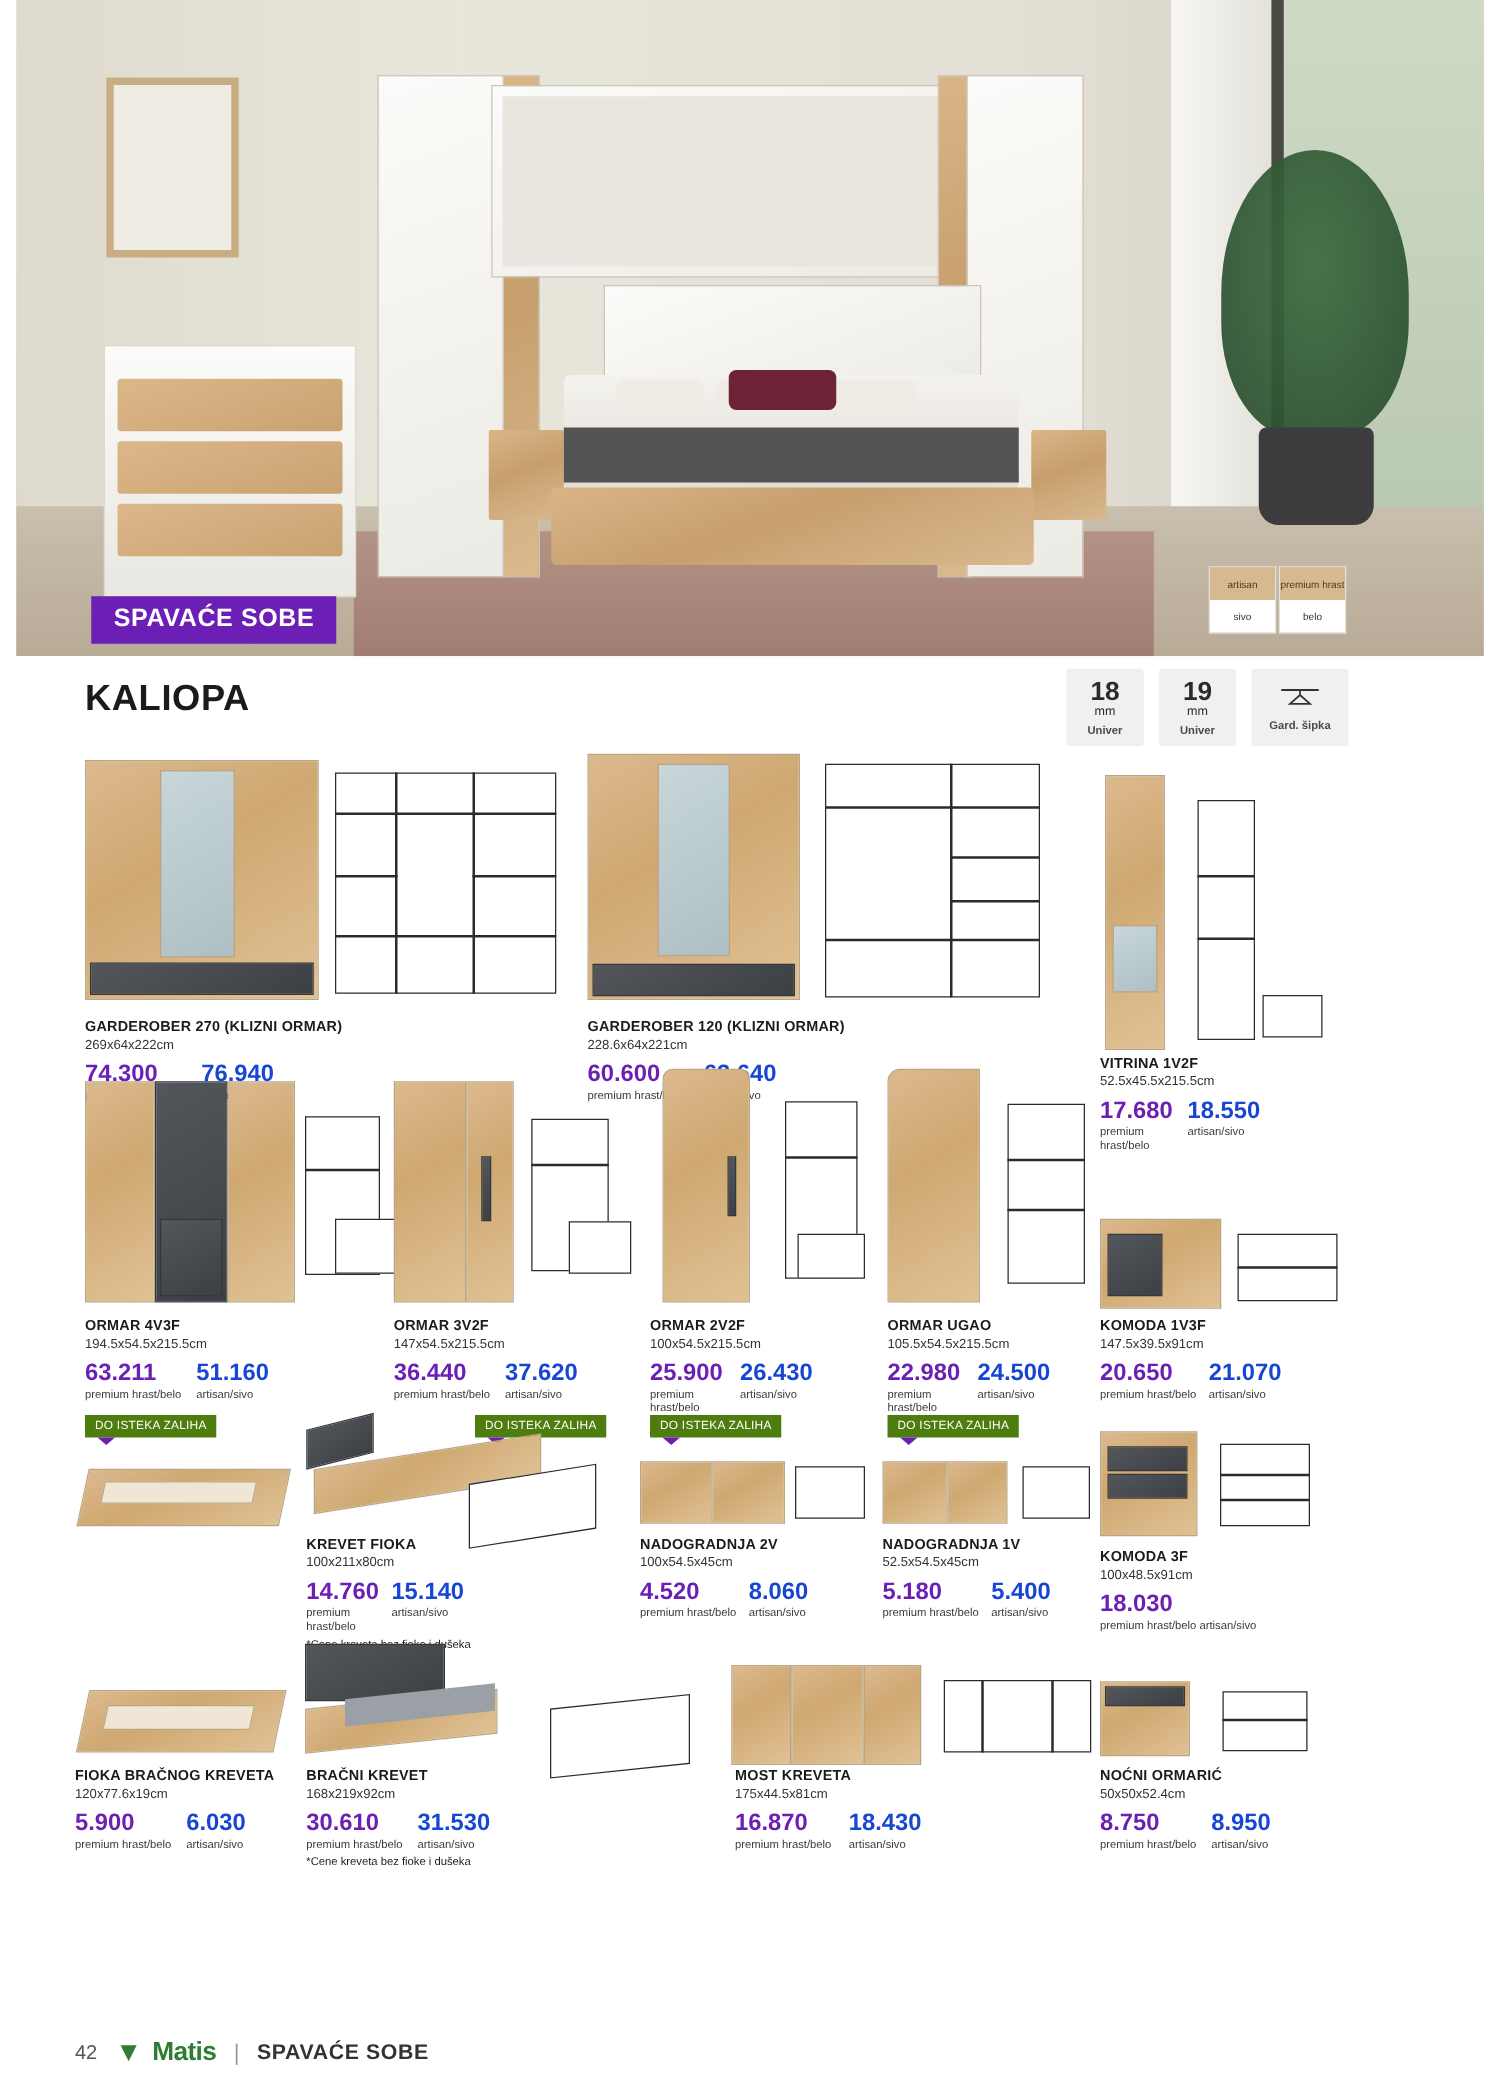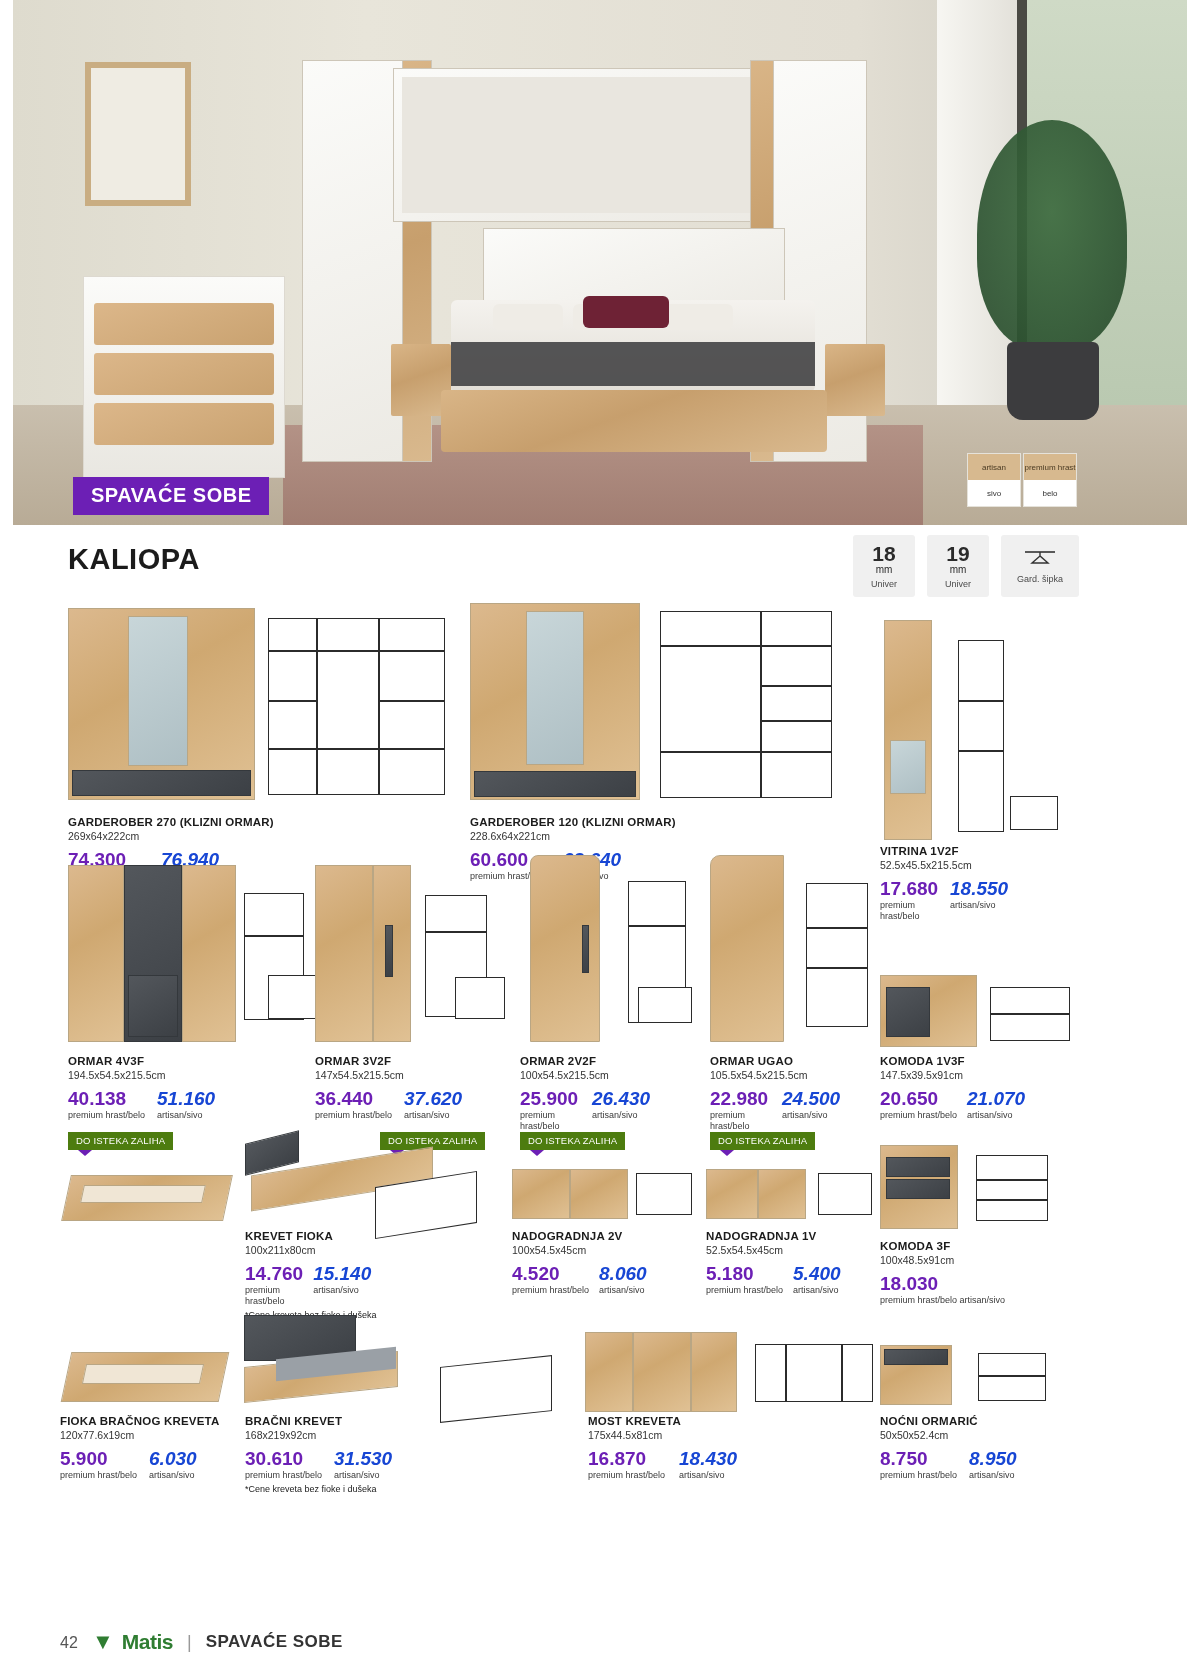--- a/index.html
+++ b/index.html
@@ -78,33 +78,33 @@
   .title{
     position:absolute;left:68px;top:18px;font-size:29px;font-weight:bold;color:#1b1b1b;letter-spacing:.5px;
   }
   .spec-badges{position:absolute;right:120px;top:10px;display:flex;gap:12px;align-items:flex-start;}
   .sbadge{
     width:62px;height:62px;background:#f0f0f0;border-radius:3px;
     display:flex;flex-direction:column;align-items:center;justify-content:center;
   }
   .sbadge .num{font-size:21px;font-weight:bold;color:#2b2b2b;line-height:1;}
   .sbadge .mm{font-size:10px;color:#2b2b2b;line-height:1.2;}
-  .sbadge .sub{font-size:9px;color:#4a4a4a;margin-top:3px;}
+  .sbadge .sub{font-size:9px;color:#4a4a4a;margin-top:3px;font-weight:bold;}
   .sbadge.wide{width:78px;}
   .sbadge .ico{font-size:16px;color:#333;line-height:1;}
 
   
   .prod{position:absolute;}
   .pname{font-size:11.5px;font-weight:bold;color:#1b1b1b;letter-spacing:.2px;}
   .pdim{font-size:10.5px;color:#333;margin-top:2px;}
   .prices{display:flex;align-items:flex-start;margin-top:8px;}
   .pcol{margin-right:16px;}
   .price{font-size:19px;font-weight:bold;line-height:1.05;}
   .p-purple{color:#6c1fb5;}
-  .p-blue{color:#1746d4;font-style:italic;}
+  .p-blue{color:#1746d4;}
   .pnote{font-size:9px;color:#3a3a3a;margin-top:1px;line-height:1.2;}
   .footnote{font-size:9px;color:#222;margin-top:3px;}
 
   .flag{
     display:inline-block;background:#4d7c0f;color:#fff;font-size:9.5px;font-weight:normal;
     padding:3px 8px 4px 8px;position:relative;letter-spacing:.2px;
   }
   .flag:after{
     content:"";position:absolute;left:10px;bottom:-6px;border-left:7px solid transparent;border-right:7px solid transparent;border-top:6px solid #6c1fb5;
   }
@@ -302,21 +302,21 @@
       <div class="line-draw" style="left:176px;top:28px;width:58px;height:125px"></div>
       <div class="ld-in" style="left:176px;top:70px;width:58px;height:0"></div>
       <div class="line-draw" style="left:200px;top:110px;width:48px;height:42px"></div>
     </div>
   </div>
   <div class="prod" style="left:68px;top:530px;width:215px">
     <div class="pname">ORMAR 4V3F</div>
     <div class="pdim">194.5x54.5x215.5cm</div>
     <div class="prices">
       <div class="pcol" style="margin-right:12px">
-        <div class="price p-purple">40.138</div>
+        <div class="price p-purple">63.211</div>
         <div class="pnote">premium hrast/belo</div>
       </div>
       <div class="pcol">
         <div class="price p-blue">51.160</div>
         <div class="pnote">artisan/sivo</div>
       </div>
     </div>
   </div>
 
   <div class="prod" style="left:315px;top:340px;width:235px;height:185px">

